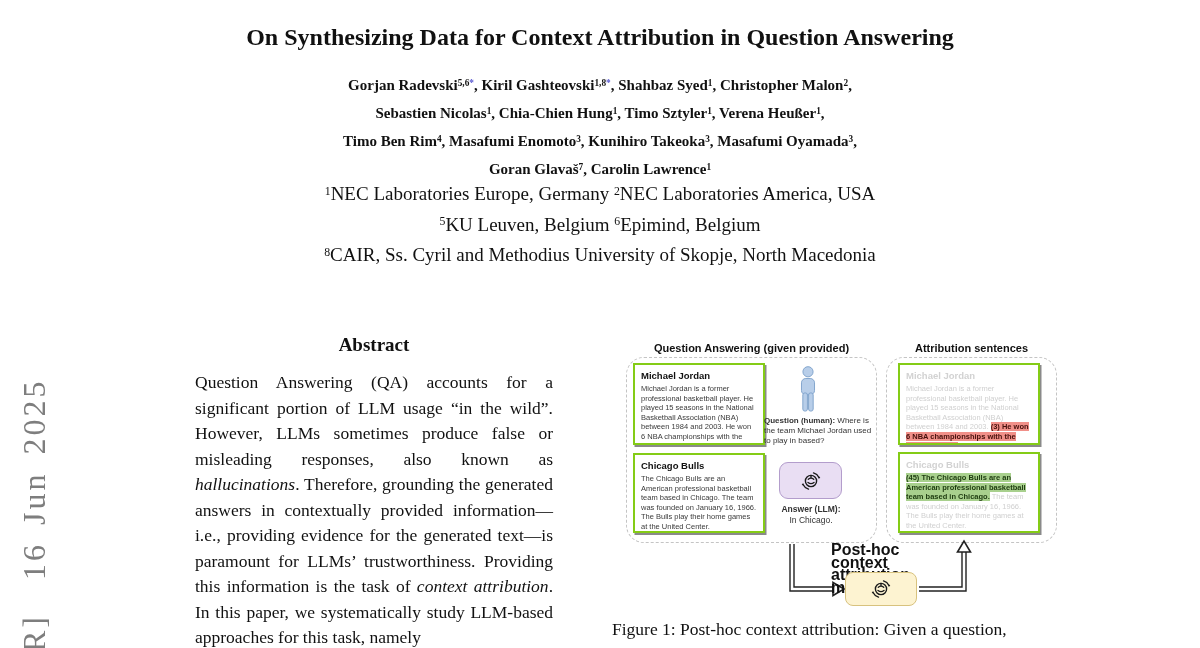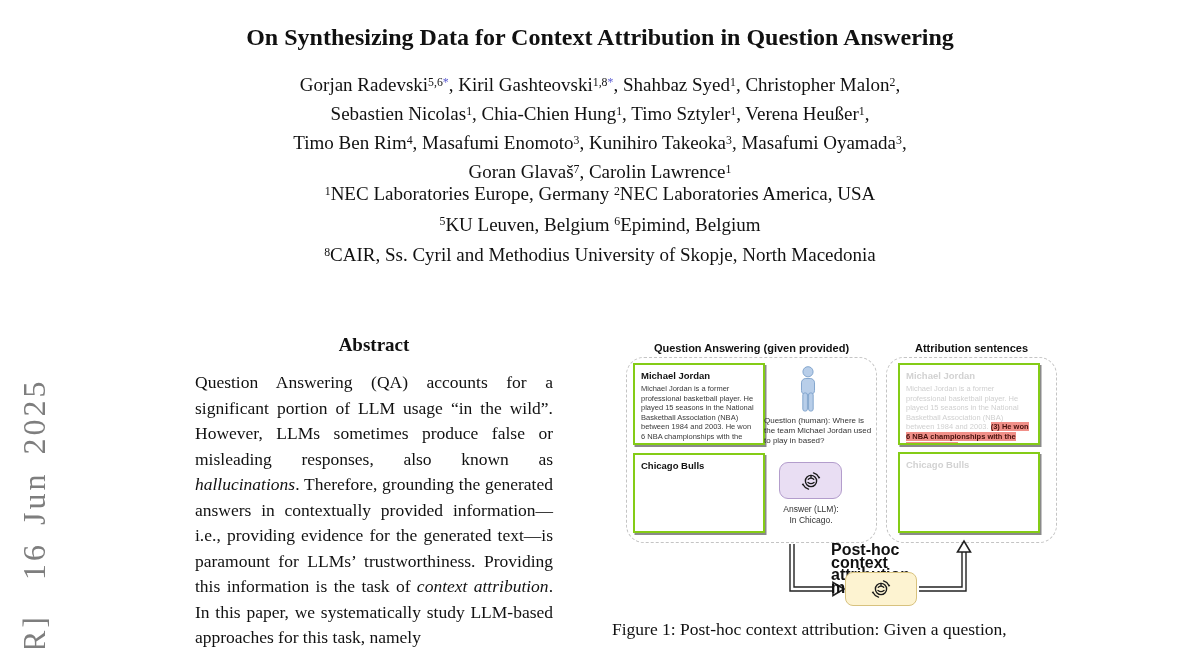--- a/index.html
+++ b/index.html
@@ -8,27 +8,27 @@
 
   
   .watermark{position:absolute;left:16px;top:652px;transform:rotate(-90deg);
              transform-origin:0 0;font-size:32px;color:#7e7e7e;letter-spacing:3px;
              word-spacing:6px;white-space:pre;}
 
   
   .title{position:absolute;top:24px;left:100px;width:1000px;margin:0;text-align:center;
          font-size:24px;font-weight:bold;}
   .authors{position:absolute;top:72px;left:60px;width:1080px;text-align:center;
-           font-weight:normal;font-size:19px;line-height:26px;}
+           font-weight:bold;font-size:15px;line-height:26px;}
   .affiliations{position:absolute;top:180px;left:30px;width:1140px;text-align:center;
                 font-size:19px;line-height:27.5px;}
   .seg-sup,.seg-supstar{font-size:0.62em;position:relative;top:-0.45em;}
   .seg-supstar{color:#5a5ad0;}
   .seg-italic{font-style:italic;}
-  .seg-bold{font-weight:normal;}
+  .seg-bold{font-weight:bold;}
 
   
   .abstract-heading{position:absolute;left:195px;top:334px;width:358px;text-align:center;
                     font-size:19px;font-weight:bold;}
   .abstract-text{position:absolute;left:195px;top:370px;width:358px;font-size:17.5px;
                  line-height:25.5px;text-align:justify;}
 
   
   #figure{position:absolute;left:600px;top:330px;width:480px;height:300px;
           font-family:"Liberation Sans",sans-serif;}
@@ -115,20 +115,21 @@
       <polygon points="233,252.5 244,259 233,265.5" fill="#fff" stroke="#222" stroke-width="1.6"></polygon>
       <polygon points="357.5,222 364,211 370.5,222" fill="#fff" stroke="#222" stroke-width="1.6"></polygon>
     </svg>
 
     <div class="fig-abs ctx-box box-mj-left">
       <div class="box-title">Michael Jordan</div>
       <div class="box-body">Michael Jordan is a former professional basketball player. He played 15 seasons in the National Basketball Association (NBA) between 1984 and 2003. He won 6 NBA championships with the Chicago Bulls.</div>
     </div>
     <div class="fig-abs ctx-box box-cb-left">
       <div class="box-title">Chicago Bulls</div>
+      <div class="box-body">The Chicago Bulls are an American professional basketball team based in Chicago. The team was founded on January 16, 1966. The Bulls play their home games at the United Center.</div>
     </div>
 
     <div class="fig-abs person-wrap">
       <svg viewBox="0 0 20 50" width="24" height="48">
         <g fill="#b8cee9" stroke="#7fa3cc" stroke-width="1">
           <circle cx="10" cy="6" r="5.3"></circle>
           <rect x="3.2" y="13" width="13.6" height="17" rx="4.5"></rect>
           <rect x="4.6" y="28" width="4.8" height="19" rx="2.2"></rect>
           <rect x="10.6" y="28" width="4.8" height="19" rx="2.2"></rect>
         </g>
@@ -154,20 +155,21 @@
       <span class="seg-bold">Answer (LLM):</span><br>
       <span>In Chicago.</span>
     </div>
 
     <div class="fig-abs ctx-box box-mj-right">
       <div class="box-title faded-title">Michael Jordan</div>
       <div class="box-body"><span class="seg-faded">Michael Jordan is a former professional basketball player. He played 15 seasons in the National Basketball Association (NBA) between 1984 and 2003. </span><span class="seg-hl-red">(3) He won 6 NBA championships with the Chicago Bulls.</span></div>
     </div>
     <div class="fig-abs ctx-box box-cb-right">
       <div class="box-title faded-title">Chicago Bulls</div>
+      <div class="box-body"><span class="seg-hl-green">(45) The Chicago Bulls are an American professional basketball team based in Chicago.</span><span class="seg-faded"> The team was founded on January 16, 1966. The Bulls play their home games at the United Center.</span></div>
     </div>
 
     <div class="fig-abs posthoc-label">Post-hoc context attribution model</div>
     <div class="fig-abs model-box">
       <svg viewBox="0 0 24 24" width="24" height="24">
         <g fill="none" stroke="#1a1a1a" stroke-width="1.4" stroke-linecap="round">
           <circle cx="12" cy="12" r="5.6"></circle>
           <path d="M9.3 10.2 q2.7 -2.2 5.4 0"></path>
           <path d="M9 13.5 q3 2.2 6 0"></path>
           <path d="M12 6.4 v2"></path>

